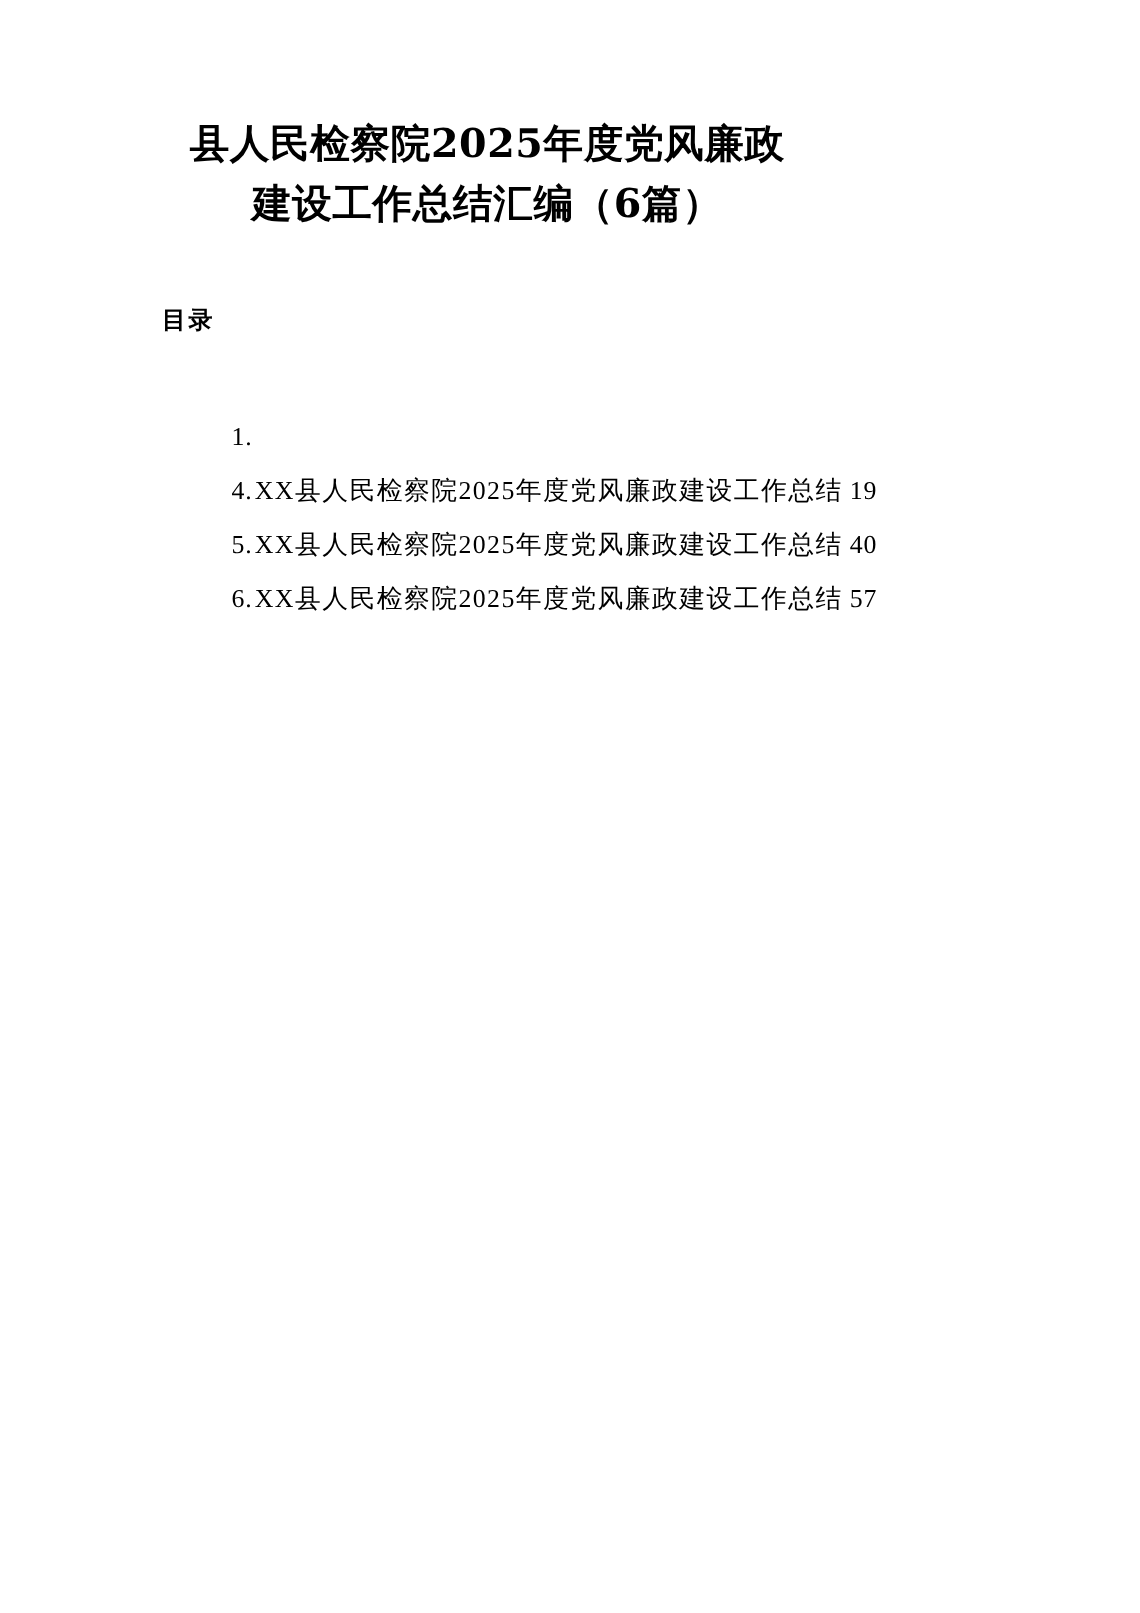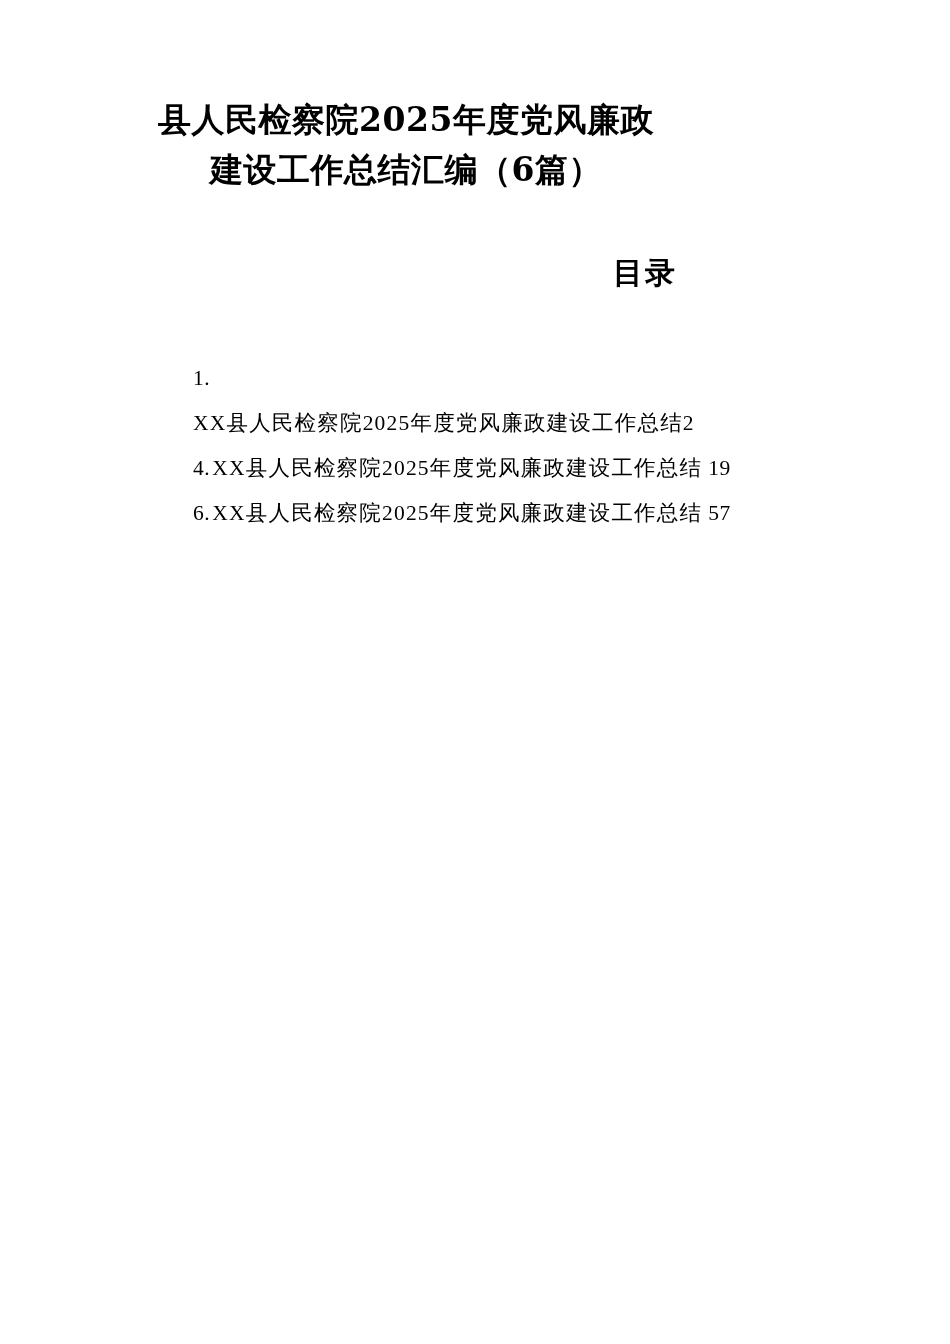--- a/index.html
+++ b/index.html
@@ -28,22 +28,22 @@
     font-size: 33px;
     line-height: 50px;
     text-align: center;
     letter-spacing: 0.5px;
     margin: 0 0 0 0;
     padding: 0 10px;
   }
   .toc-heading {
     font-family: Liberation Mono, monospace;
     font-weight: bold;
-    font-size: 30px;
-    text-align: right;
+    font-size: 20px;
+    text-align: left;
     letter-spacing: 2px;
     margin: 58px 0 0 0;
   }
   .toc-list {
     margin: 62px 0 0 0;
     padding: 0 0 0 58px;
   }
   .toc-entry {
     font-family: "Liberation Serif", "DejaVu Serif", serif;
     font-size: 21.5px;
@@ -77,31 +77,31 @@
 <div class="page">
 
   <h1 class="doc-title">县人民检察院2025年度党风廉政建设工作总结汇编（6篇）</h1>
 
   <h2 class="toc-heading">目录</h2>
 
   <div class="toc-list">
 
     <div class="toc-entry wrapped">
       <span class="num">1.</span>
-      <span class="rest">
-        <span class="title">XX县人民检察院2025年度党风廉政建设工作总结</span><span class="page-num">2</span>
-      </span>
     </div>
 
 
 
     <div class="toc-entry">
       <span class="num">4.</span><span class="title">XX县人民检察院2025年度党风廉政建设工作总结</span><span class="page-num">19</span>
     </div>
 
+    <div class="toc-entry">
+      <span class="num">5.</span><span class="title">XX县人民检察院2025年度党风廉政建设工作总结</span><span class="page-num">40</span>
+    </div>
 
     <div class="toc-entry">
       <span class="num">6.</span><span class="title">XX县人民检察院2025年度党风廉政建设工作总结</span><span class="page-num">57</span>
     </div>
 
   </div>
 
 </div>
 
 </body></html>

